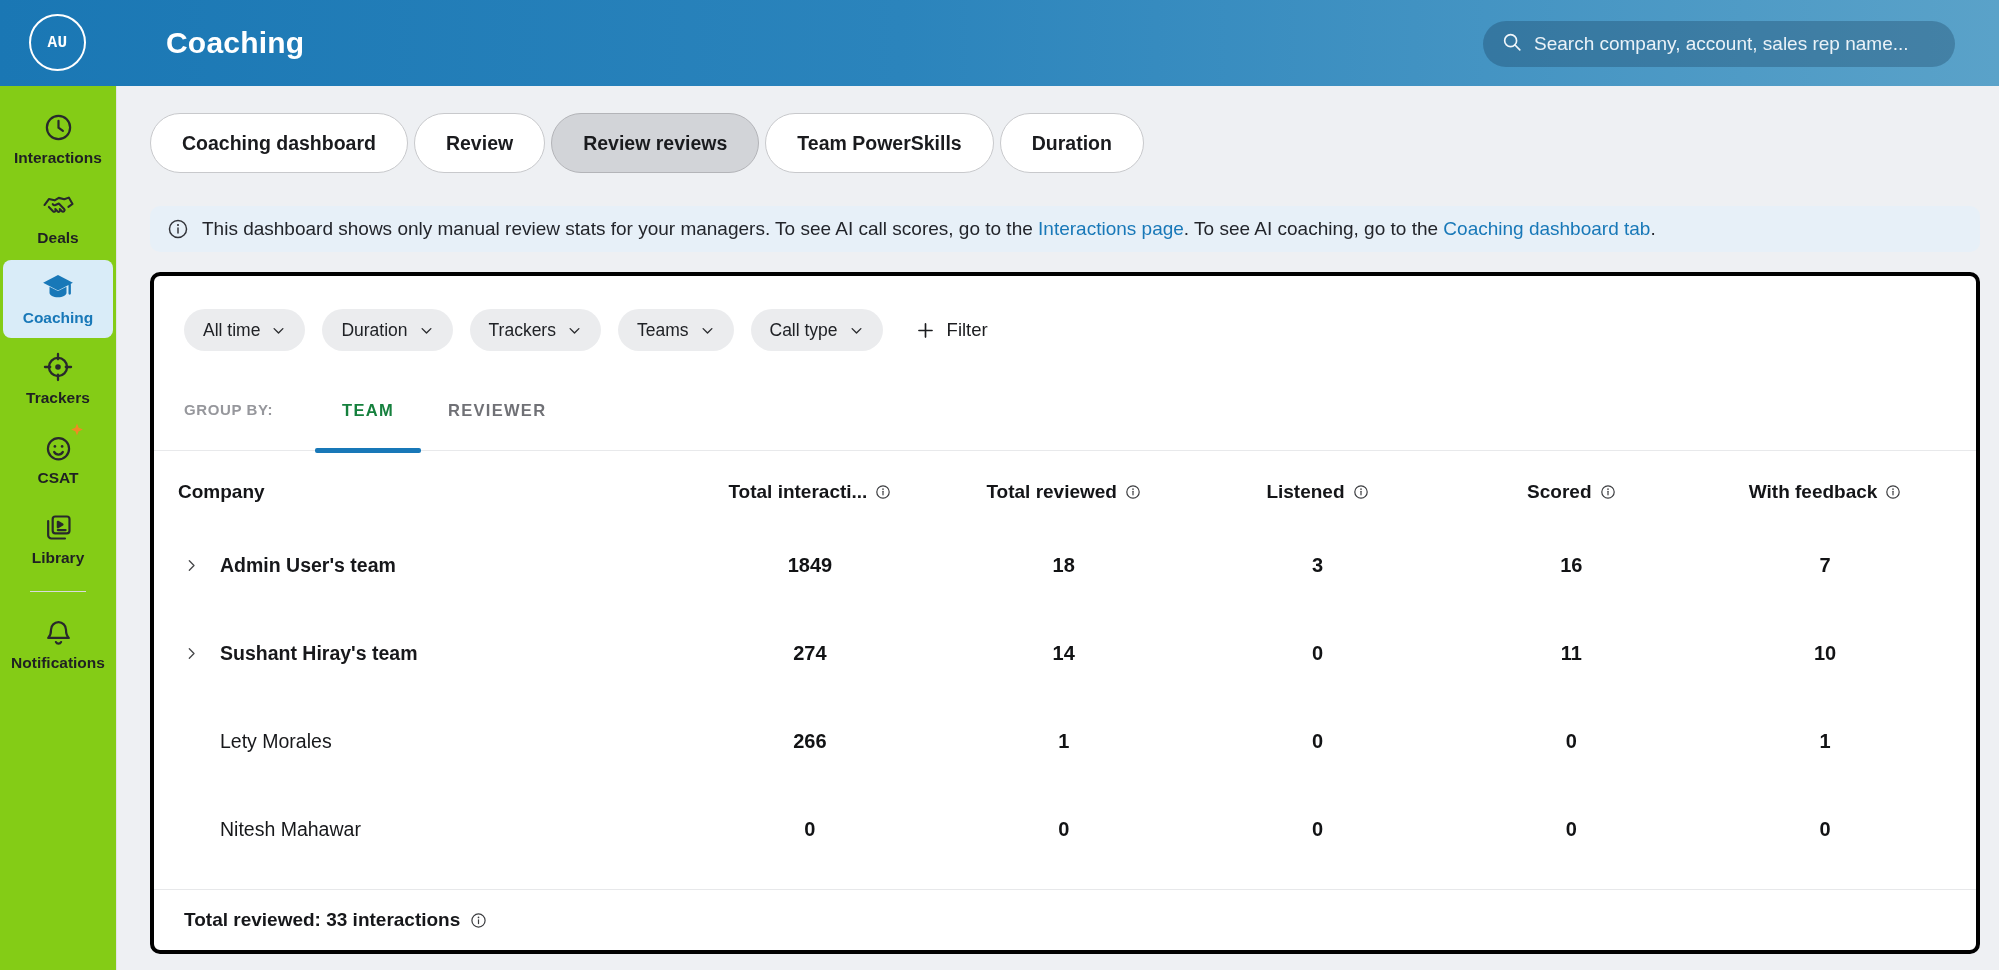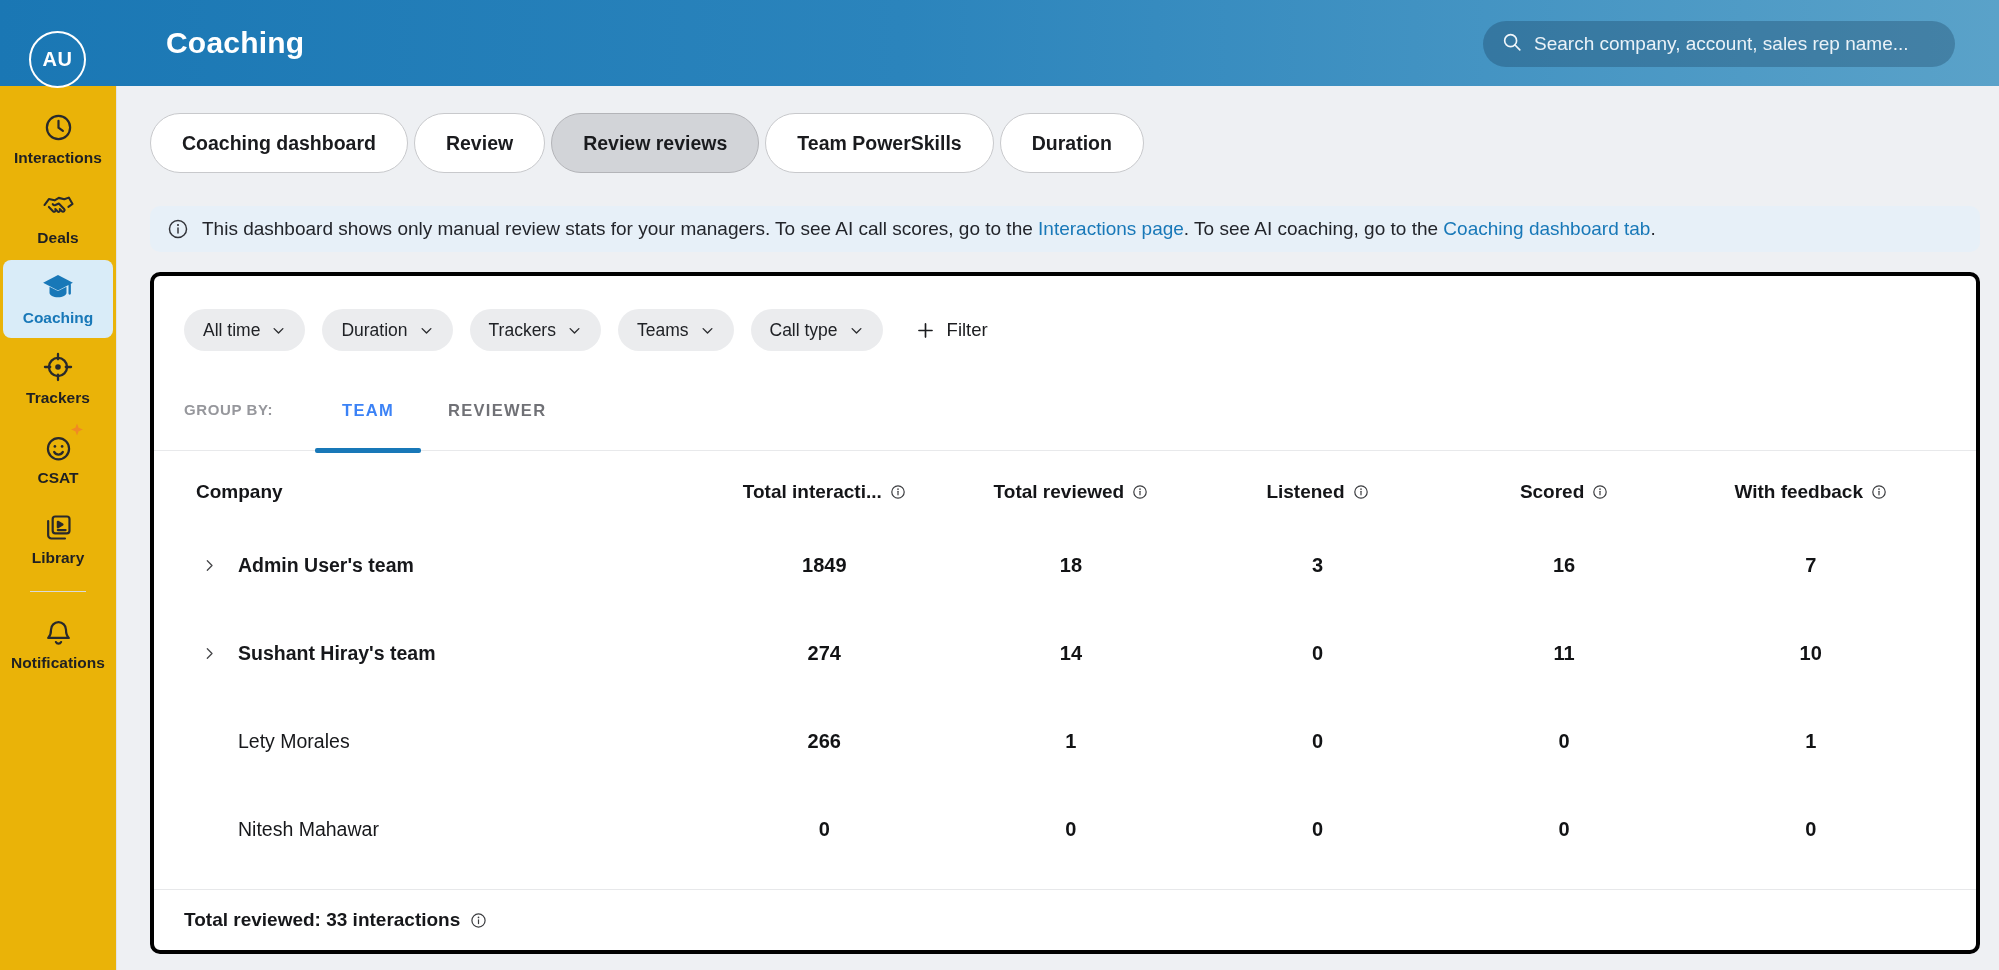--- a/index.html
+++ b/index.html
@@ -3,33 +3,33 @@
 <meta charset="utf-8">
 <style>
   * { margin:0; padding:0; box-sizing:border-box; }
   html,body { width:1999px; height:970px; overflow:hidden; }
   body { font-family:"Liberation Sans", sans-serif; background:#eef0f3; position:relative; color:#17181b; }
 
   
   .header { position:absolute; top:0; left:0; width:1999px; height:86px; z-index:5;
     background:linear-gradient(90deg,#1a77b4 0%, #2b84bc 45%, #5aa2c9 100%);
     display:flex; align-items:center; }
-  .avatar { position:absolute; left:29px; top:31px; width:57px; height:57px; border-radius:50%;
+  .avatar { position:absolute; left:29px; top:14px; width:57px; height:57px; border-radius:50%;
     border:2.5px solid #ffffff; display:flex; align-items:center; justify-content:center;
-    color:#fff; font-size:20px; font-weight:600; letter-spacing:.5px; }
+    color:#fff; font-size:16px; font-weight:600; letter-spacing:.5px;font-family:Liberation Mono, monospace; }
   .app-title { margin-left:166px; color:#fff; font-size:30px; font-weight:700; letter-spacing:.2px; }
   .search-pill { position:absolute; right:44px; top:21px; width:472px; height:46px; border-radius:23px;
     background:rgba(16,48,74,0.28); display:flex; align-items:center; padding:0 18px; gap:11px; }
   .search-pill svg { flex:0 0 auto; color:#f2f7fb; }
   .search-pill input { flex:1; background:transparent; border:none; outline:none; color:#fff;
     font-size:19px; font-family:"Liberation Sans", sans-serif; }
   .search-pill input::placeholder { color:#eaf2f8; opacity:1; }
 
   
-  .sidebar { position:absolute; top:86px; left:0; width:117px; height:884px; background:#eab308;
+  .sidebar { position:absolute; top:86px; left:0; width:117px; height:884px; background:#84cc16;
     border-right:1px solid #e2e3e5; padding-top:13px; display:flex; flex-direction:column; align-items:stretch; }
   .side-item { display:flex; flex-direction:column; align-items:center; gap:6px;
     padding:11px 2px; margin:1px 3px; border-radius:8px; cursor:pointer; }
   .side-item .s-icon { color:#28292c; position:relative; height:32px; display:flex; align-items:center; }
   .side-item .s-label { font-size:15.5px; font-weight:600; color:#1f2023; }
   .side-item.active { background:#d9ecf8; }
   .side-item.active .s-icon { color:#1878b8; }
   .side-item.active .s-label { color:#1878b8; }
   .side-divider { height:1px; background:#d9dadc; width:56px; margin:12px auto; }
   .sparkle { position:absolute; top:-9px; right:-12px; color:#f08a24; }
@@ -53,25 +53,25 @@
   .filter-pill { background:#ebecee; border-radius:21px; height:42px; padding:0 19px; font-size:17.5px;
     color:#202226; font-weight:500; display:flex; gap:11px; align-items:center; cursor:pointer; }
   .filter-pill svg { color:#2c2d30; }
   .add-filter { display:flex; gap:11px; align-items:center; margin-left:15px; font-size:18.5px;
     color:#1b1c1f; font-weight:500; cursor:pointer; }
 
   .groupby-row { margin-top:50px; padding:0 30px; border-bottom:1px solid #e8e9eb; display:flex; align-items:flex-end; }
   .gb-label { font-size:15px; color:#96979c; font-weight:600; letter-spacing:.6px; padding-bottom:32px; margin-right:42px; }
   .gb-tab { padding:0 27px 30px; font-size:16.5px; font-weight:700; letter-spacing:1.3px;
     color:#707176; position:relative; cursor:pointer; }
-  .gb-tab.active { color:#3b82f6; }
+  .gb-tab.active { color:#15803d; }
   .gb-tab.active::after { content:""; position:absolute; left:0; right:0; bottom:-2.5px; height:5px;
     background:#1878b8; border-radius:2px; }
 
-  .t-grid { display:grid; grid-template-columns:505px repeat(5, 1fr); padding:0 42px; align-items:center; }
+  .t-grid { display:grid; grid-template-columns:505px repeat(5, 1fr); padding:0 24px; align-items:center; }
   .thead { margin-top:0; height:70px; padding-top:12px; }
   .th { font-size:19px; font-weight:700; color:#141518; display:flex; align-items:center; gap:8px; justify-content:center; }
   .th.first { justify-content:flex-start; }
   .info-i { color:#3c3d40; display:inline-flex; flex:0 0 auto; }
 
   .trow { height:88px; }
   .trow:first-of-type { margin-top:12px; }
   .name-cell { display:flex; align-items:center; gap:20px; padding-left:6px; font-size:19.5px; color:#17181b; }
   .name-cell .chev { width:16px; display:flex; color:#46474a; flex:0 0 auto; }
   .trow.team .name-cell { font-weight:700; }

